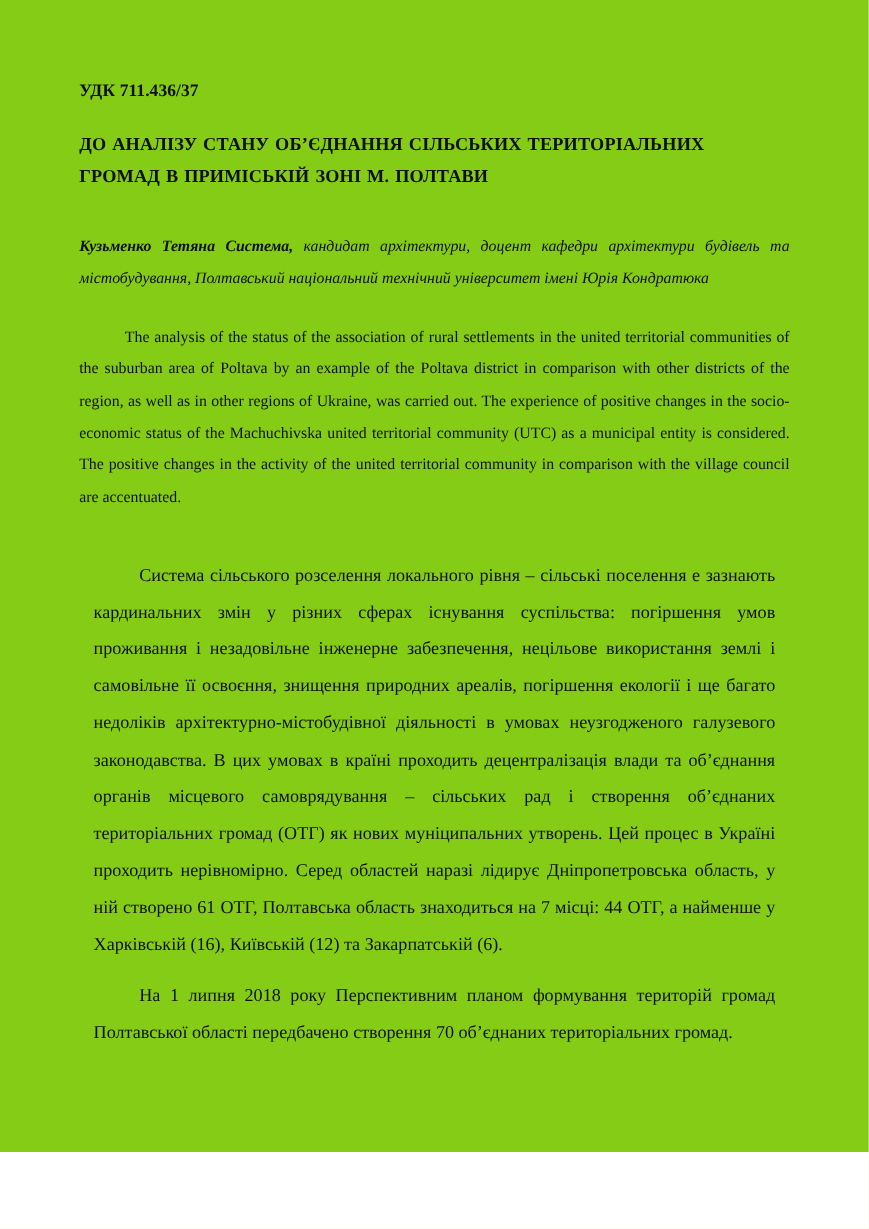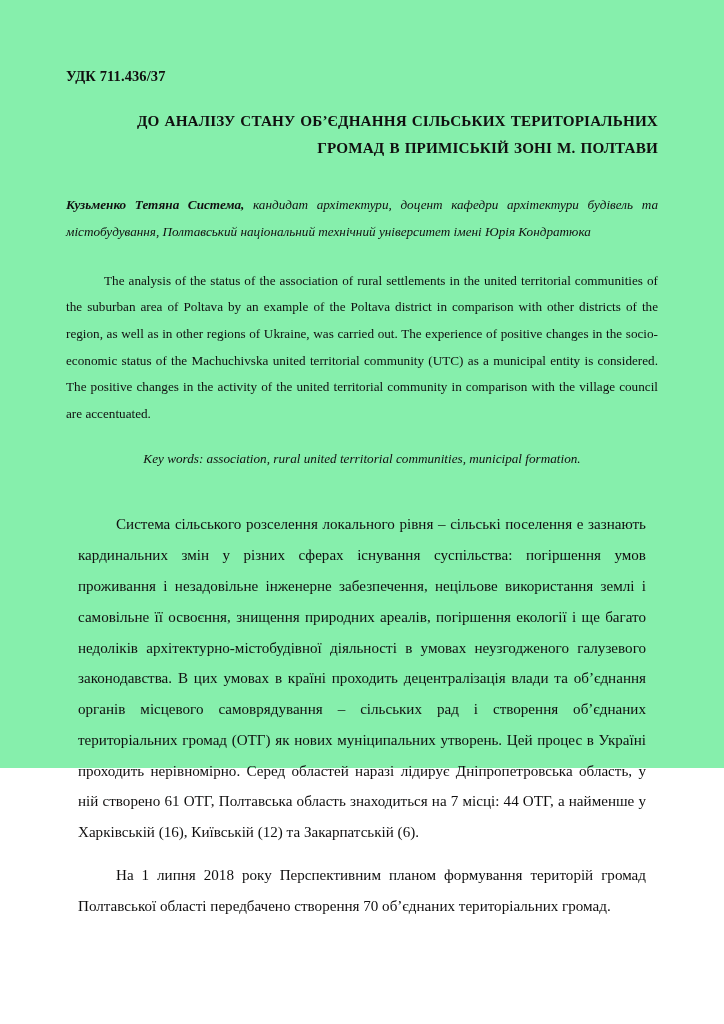--- a/index.html
+++ b/index.html
@@ -11,22 +11,22 @@
     width: 724px;
     height: 1024px;
     overflow: hidden;
     font-family: "Liberation Serif", "DejaVu Serif", serif;
     color: #100f0f;
     -webkit-font-smoothing: antialiased;
   }
   .page {
     position: relative;
     width: 724px;
-    height: 768px;
-    background: #86efac;
+    height: 960px;
+    background: #84cc16;
     box-sizing: border-box;
   }
   .content {
     position: absolute;
     left: 66px;
     top: 0;
     width: 592px;
   }
 
   
@@ -39,21 +39,21 @@
     line-height: 1.2;
     text-align: left;
   }
 
   
   .title {
     margin: 0;
     padding-top: 22px;
     font-size: 15.2px;
     font-weight: bold;
-    text-align: right;
+    text-align: left;
     text-transform: uppercase;
     line-height: 1.78;
     letter-spacing: 0.15px;
     word-spacing: 1px;
   }
 
   
   .author-block {
     margin: 0;
     padding-top: 31px;
@@ -120,21 +120,20 @@
       <span>ДО АНАЛІЗУ СТАНУ ОБ’ЄДНАННЯ СІЛЬСЬКИХ ТЕРИТОРІАЛЬНИХ</span><br>
       <span>ГРОМАД В ПРИМІСЬКІЙ ЗОНІ М. ПОЛТАВИ</span>
     </h1>
 
     <p class="author-block">
       <span class="author-name">Кузьменко Тетяна Система,</span><span> кандидат архітектури, доцент кафедри архітектури будівель та містобудування, Полтавський національний технічний університет імені Юрія Кондратюка</span>
     </p>
 
     <p class="abstract">The analysis of the status of the association of rural settlements in the united territorial communities of the suburban area of Poltava by an example of the Poltava district in comparison with other districts of the region, as well as in other regions of Ukraine, was carried out. The experience of positive changes in the socio-economic status of the Machuchivska united territorial community (UTC) as a municipal entity is considered. The positive changes in the activity of the united territorial community in comparison with the village council are accentuated.</p>
 
-    <p class="keywords">Key words: association, rural united territorial communities, municipal formation.</p>
 
     <p class="body-para first">Система сільського розселення локального рівня – сільські поселення е зазнають кардинальних змін у різних сферах існування суспільства: погіршення умов проживання і незадовільне інженерне забезпечення, нецільове використання землі і самовільне її освоєння, знищення природних ареалів, погіршення екології і ще багато недоліків архітектурно-містобудівної діяльності в умовах неузгодженого галузевого законодавства. В цих умовах в країні проходить децентралізація влади та об’єднання органів місцевого самоврядування – сільських рад і створення об’єднаних територіальних громад (ОТГ) як нових муніципальних утворень. Цей процес в Україні проходить нерівномірно. Серед областей наразі лідирує Дніпропетровська область, у ній створено 61 ОТГ, Полтавська область знаходиться на 7 місці: 44 ОТГ, а найменше у Харківській (16), Київській (12) та Закарпатській (6).</p>
 
     <p class="body-para">На 1 липня 2018 року Перспективним планом формування територій громад Полтавської області передбачено створення 70 об’єднаних територіальних громад.</p>
 
 
   </div>
 </div>
 
 </body></html>

